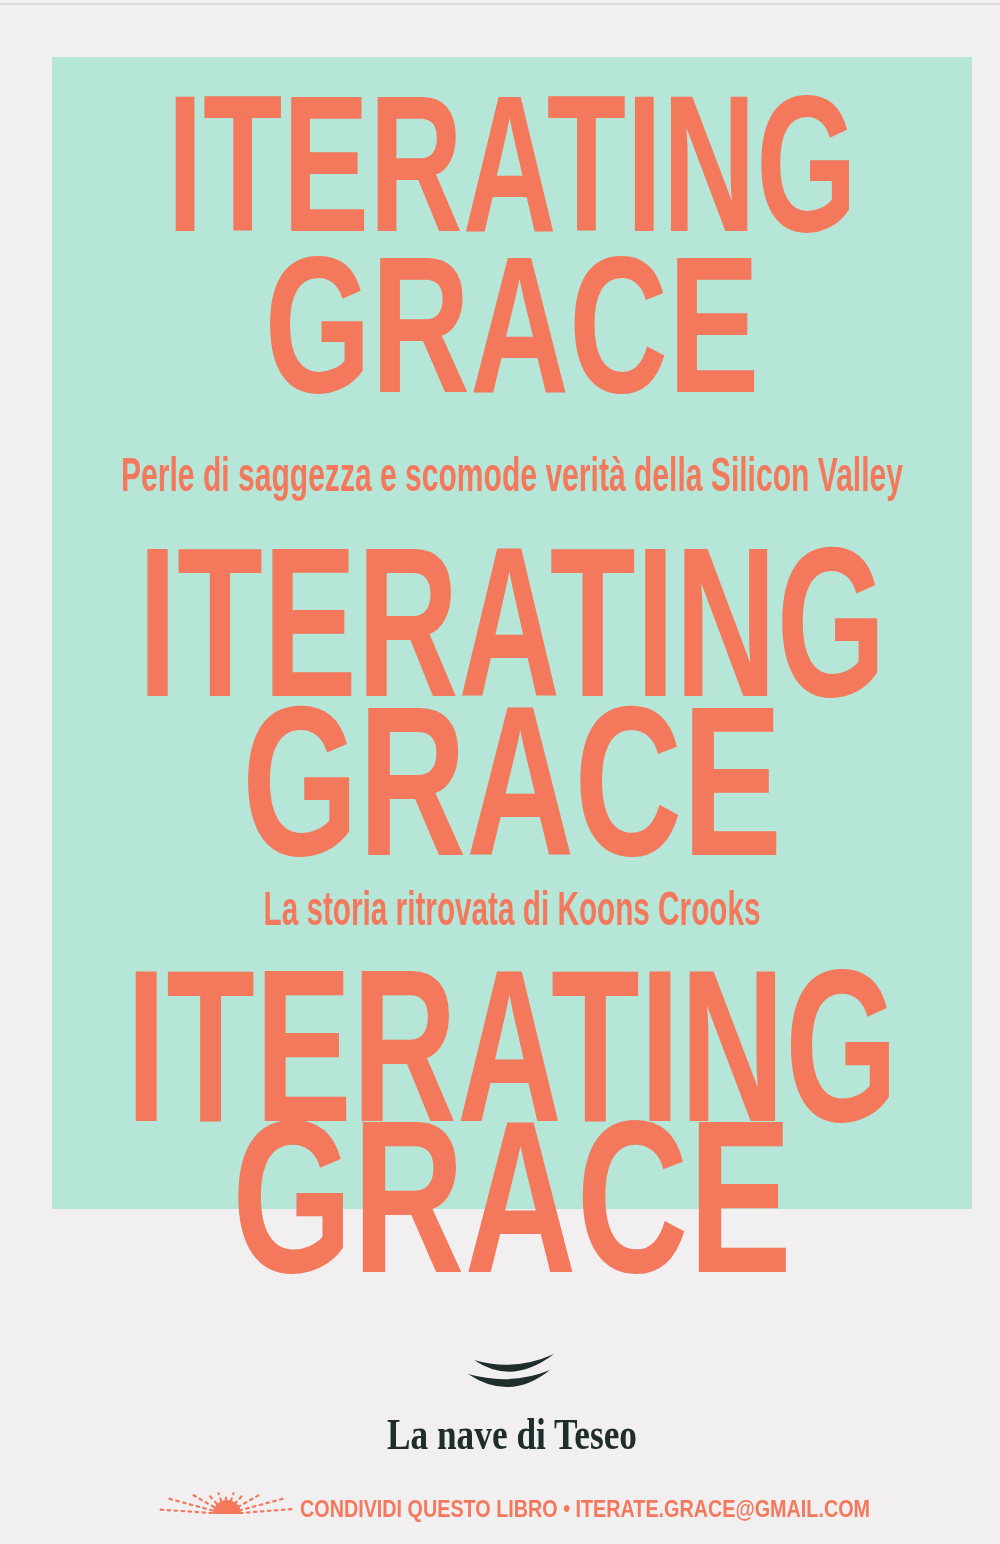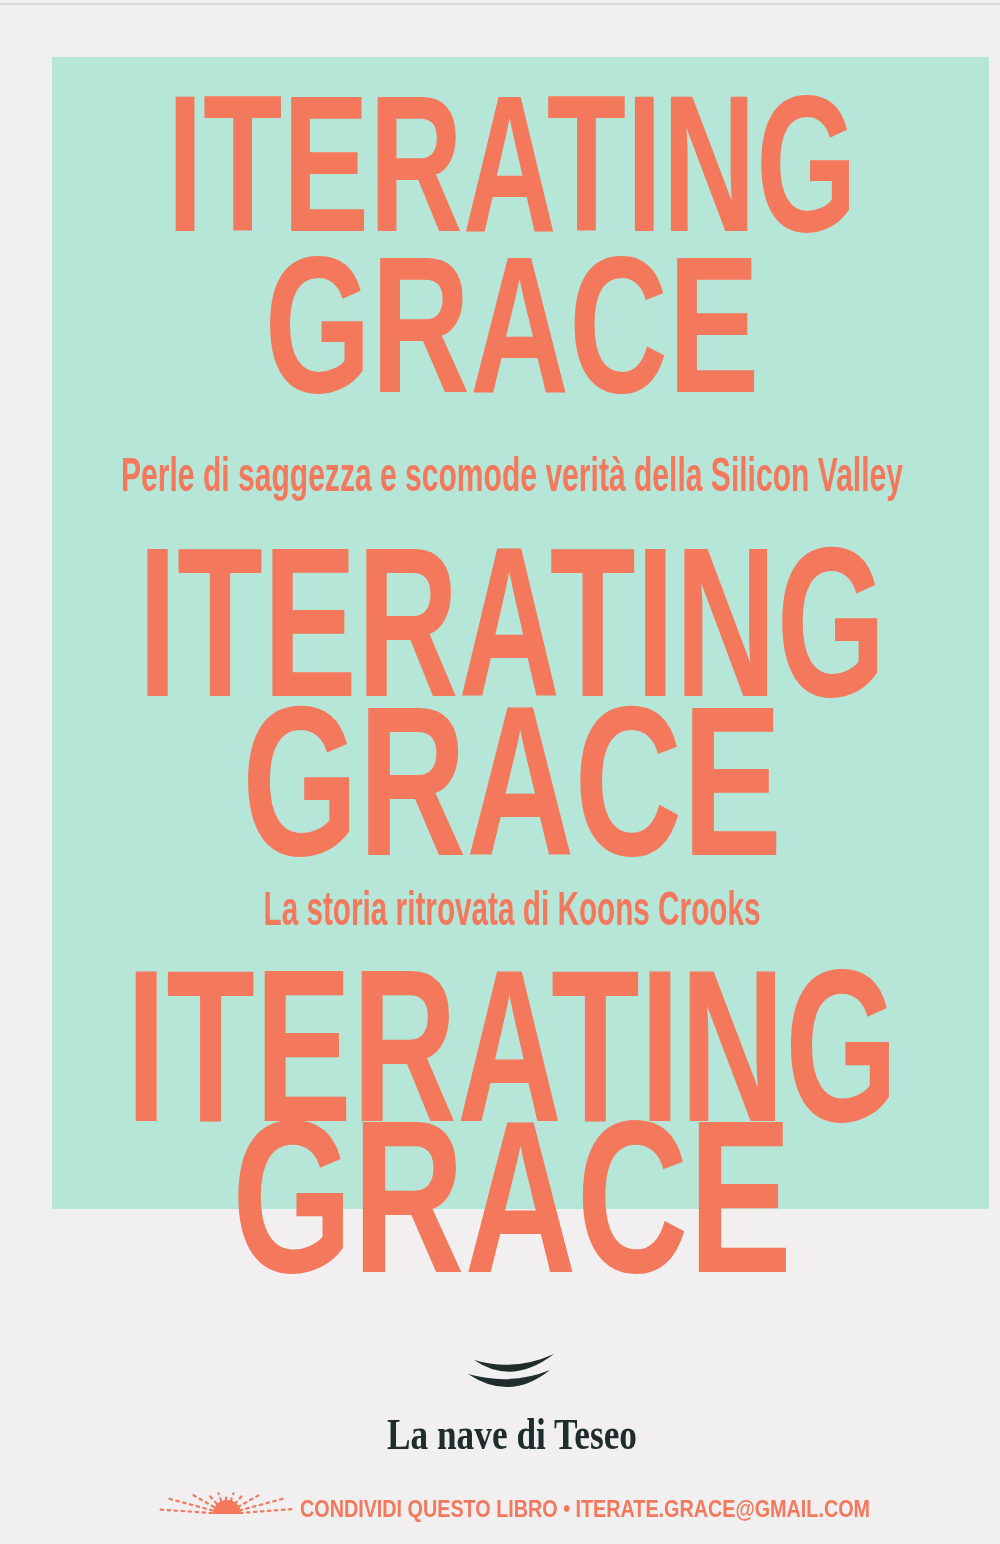--- a/index.html
+++ b/index.html
@@ -18,21 +18,20 @@
   }
   
   .paper-edge{
     position:absolute;left:0;top:3px;width:100%;height:2px;
     background:#dddadb;
   }
   .cover{
     position:absolute;
     left:52px;top:57px;width:920px;height:1152px;
     background:var(--cover-bg);
-    padding-left:17px;
   }
   .abs{position:absolute;}
   svg{display:block;overflow:visible;}
   svg text.display-line{
     font-family:"Liberation Sans",sans-serif;
     font-weight:bold;
     fill:var(--accent-orange);
   }
   svg text.sub-line{
     font-family:"Liberation Sans",sans-serif;

